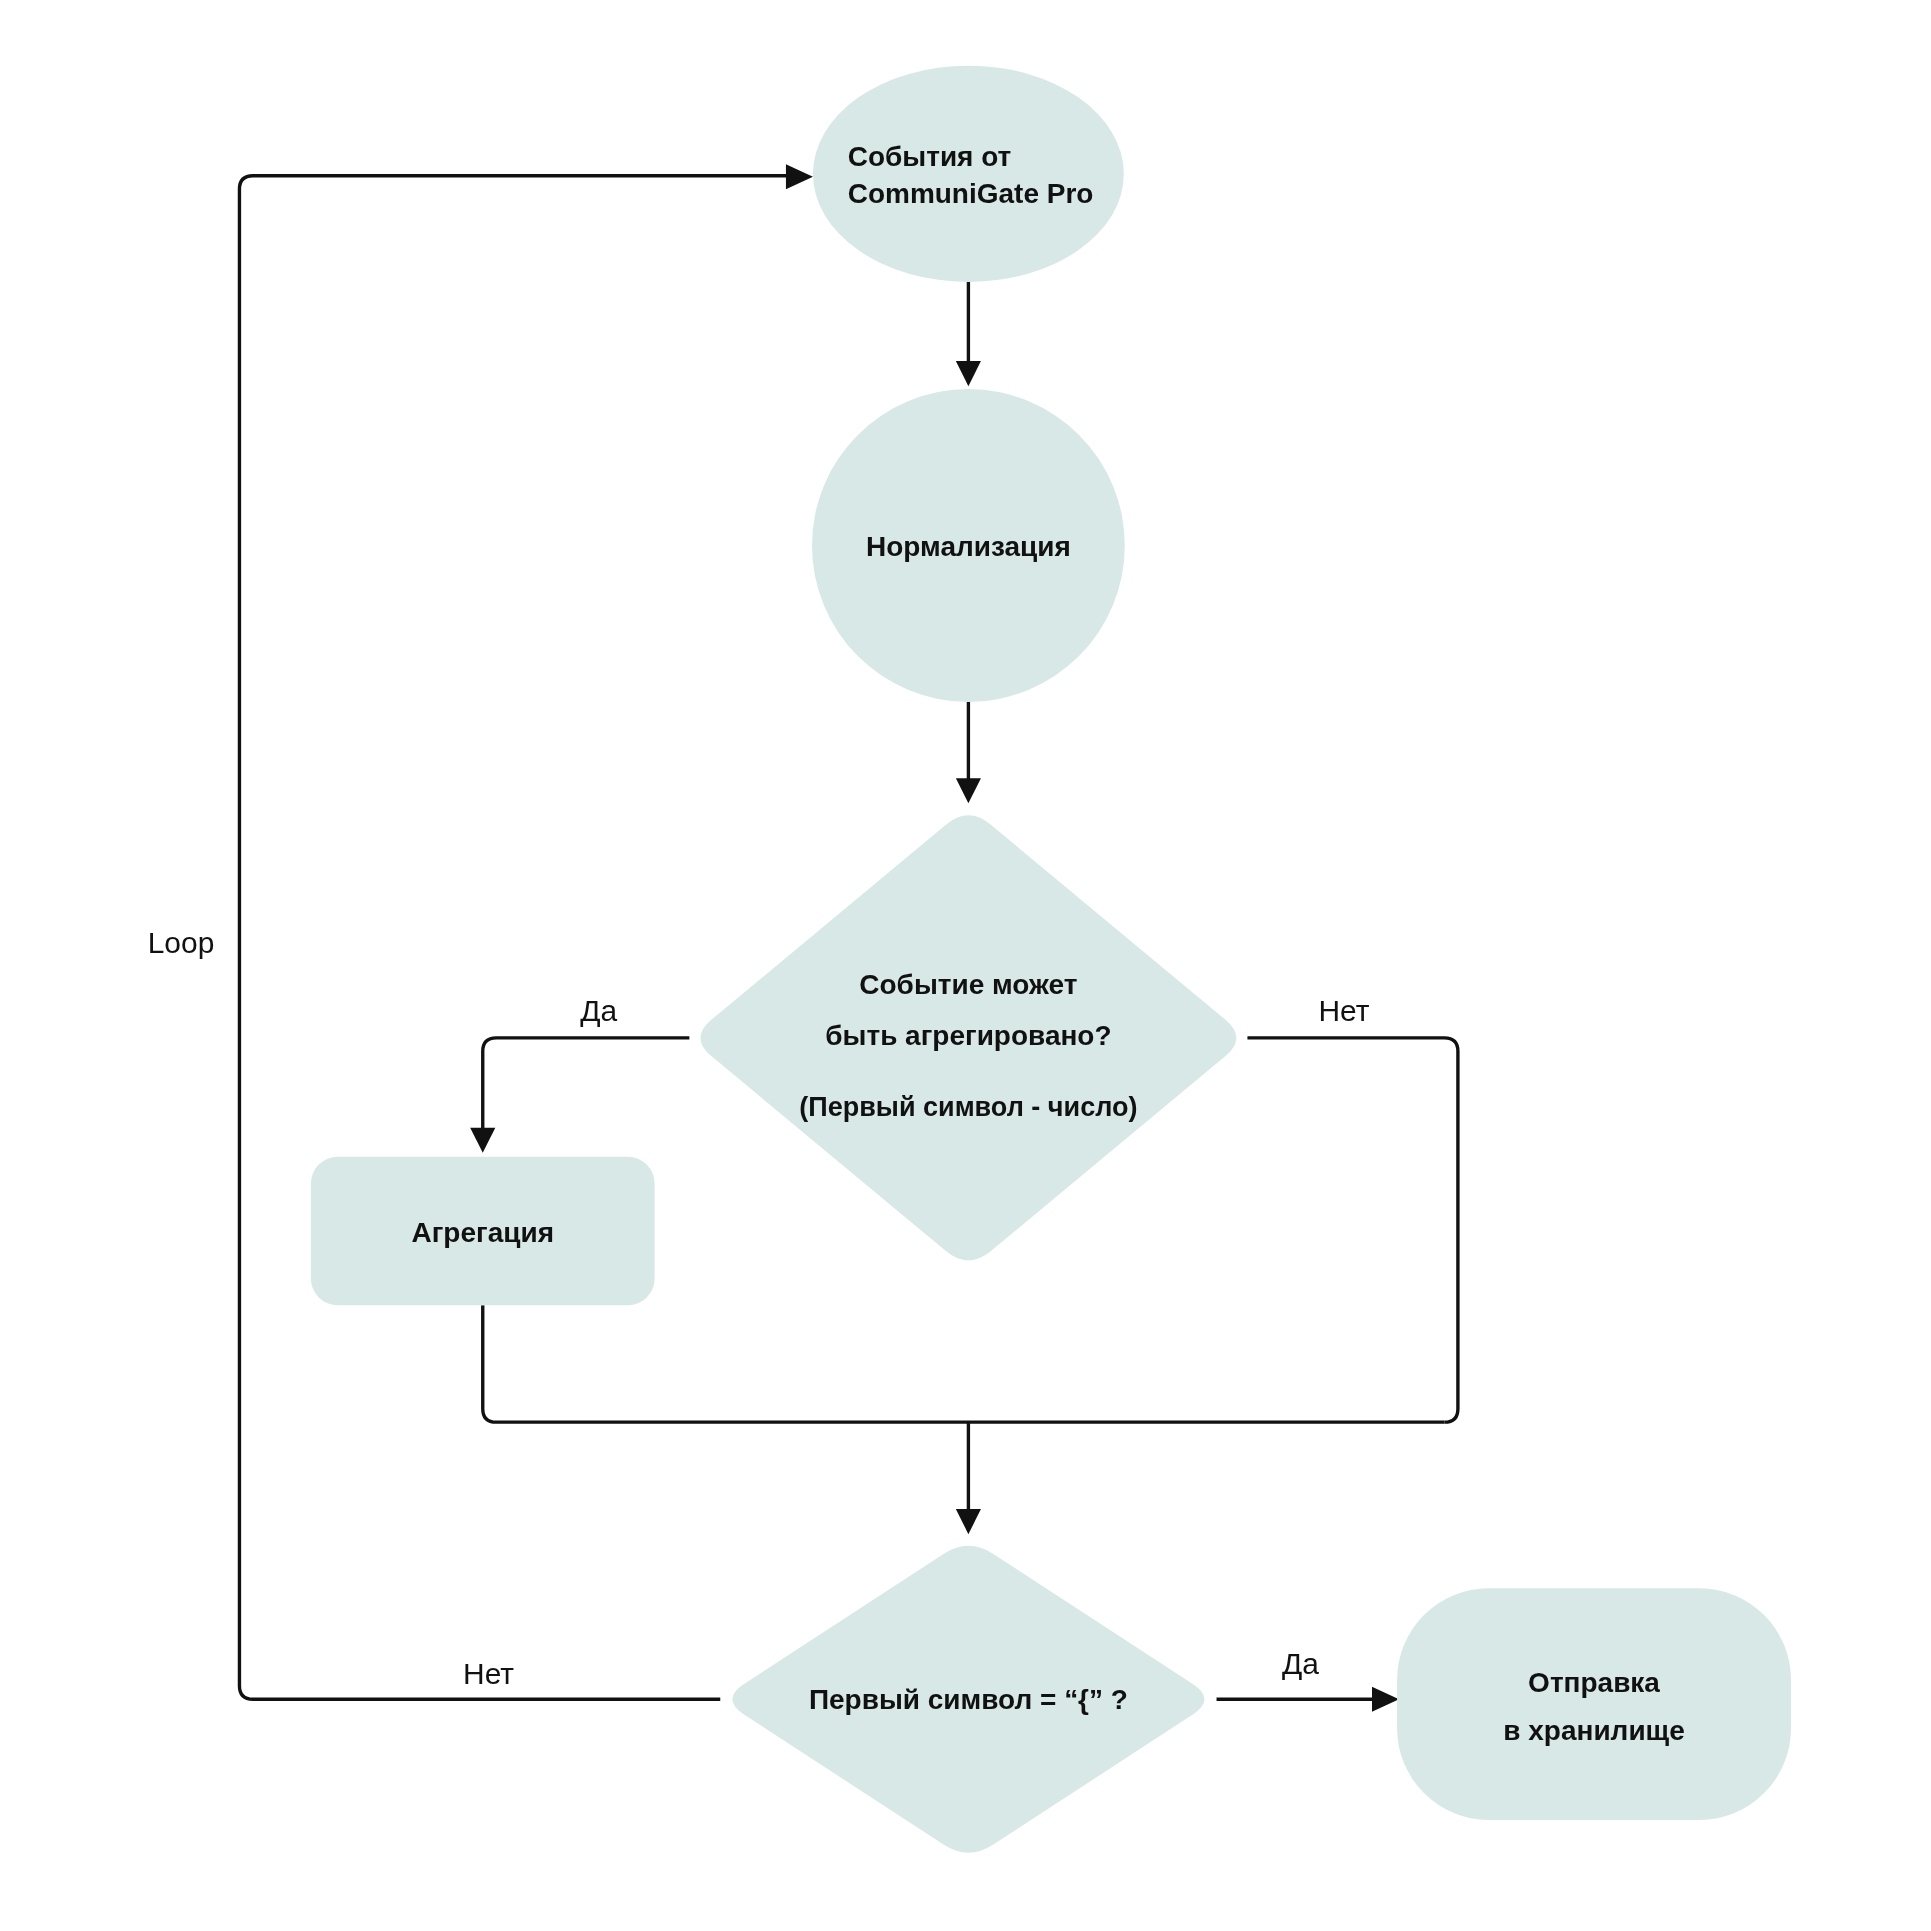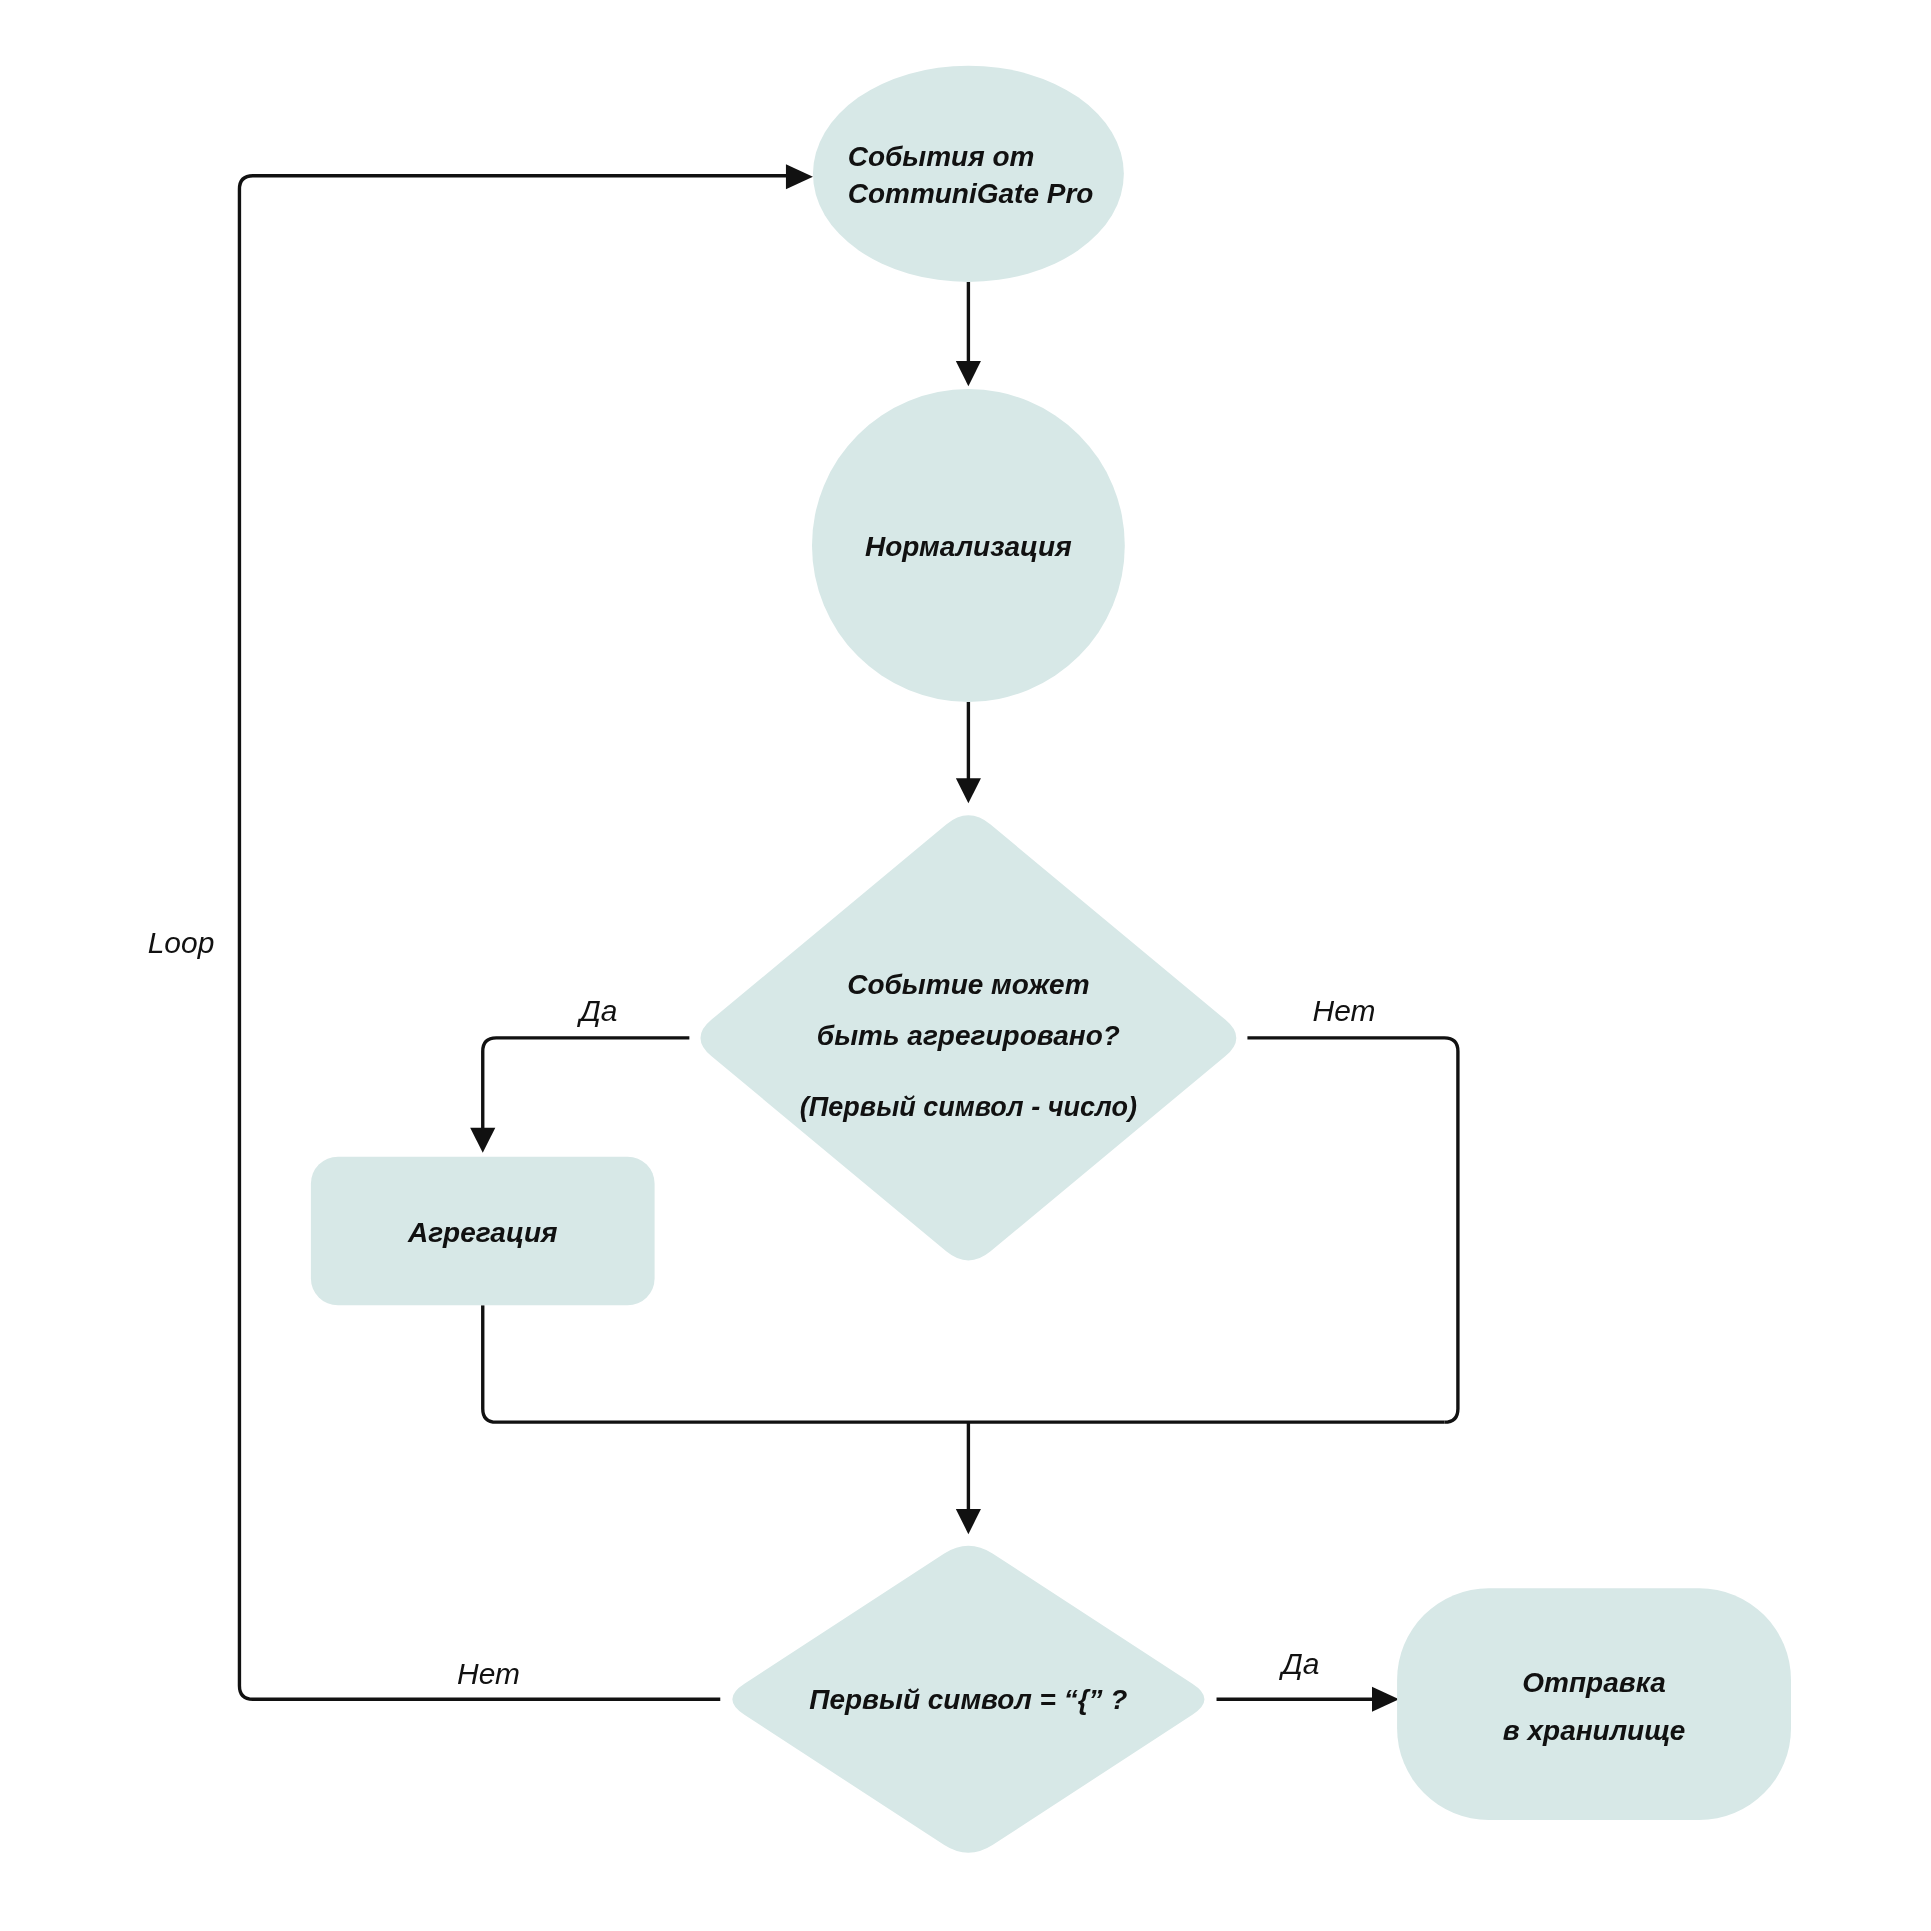--- a/index.html
+++ b/index.html
@@ -6,21 +6,20 @@
     margin: 0;
     padding: 0;
     background: #ffffff;
   }
   .stage {
     position: relative;
     width: 1931px;
     height: 1931px;
     background: #ffffff;
     font-family: "Liberation Sans", sans-serif;
-    font-style: italic;
   }
   svg { display: block; }
   .connector {
     fill: none;
     stroke: #111111;
     stroke-width: 3.5;
     stroke-linecap: butt;
     stroke-linejoin: round;
   }
   .arrowhead { fill: #111111; stroke: none; }

